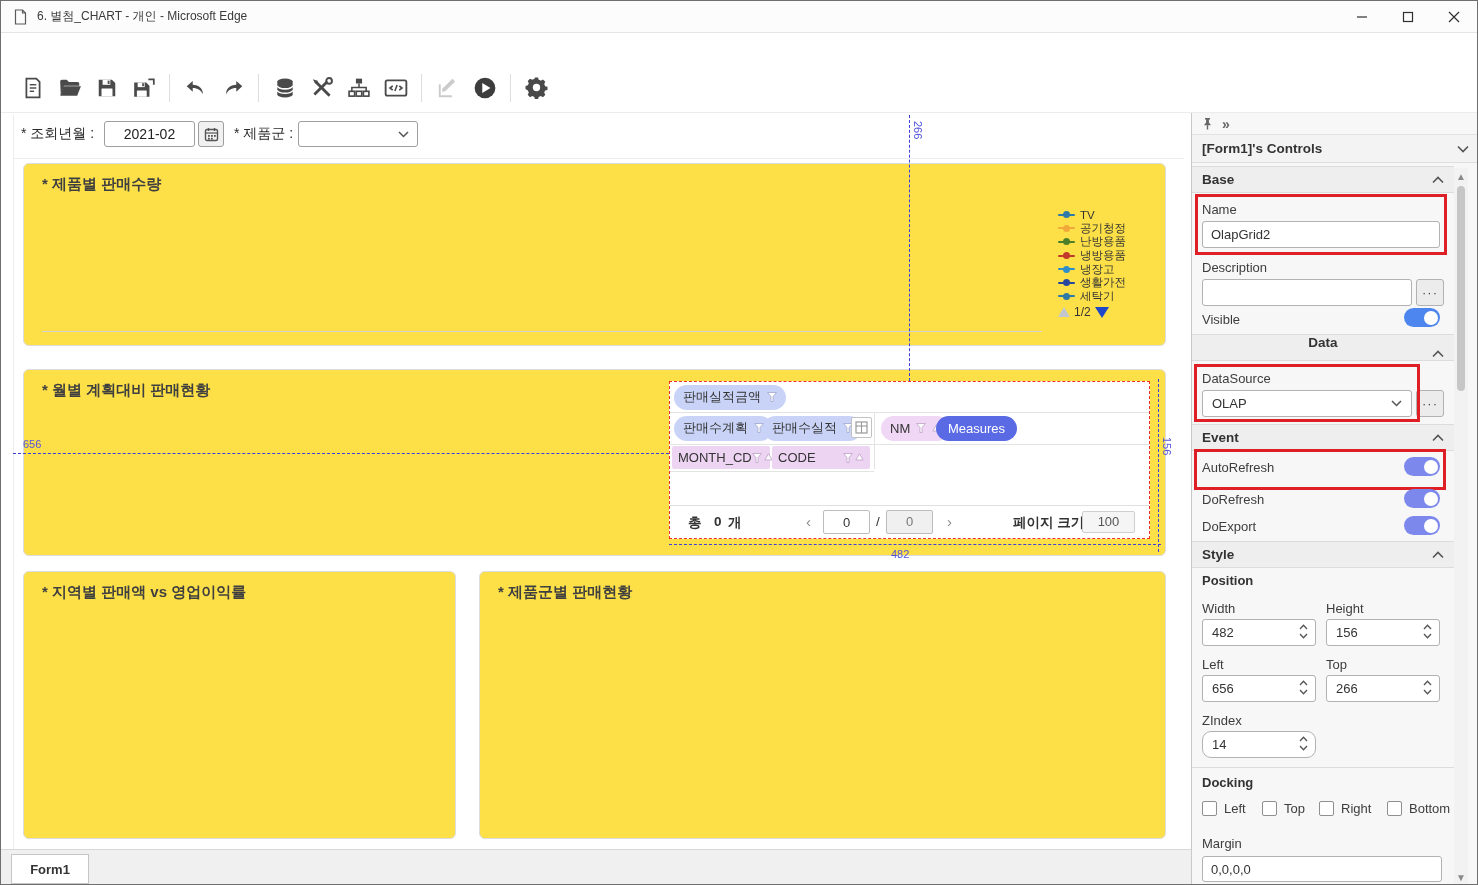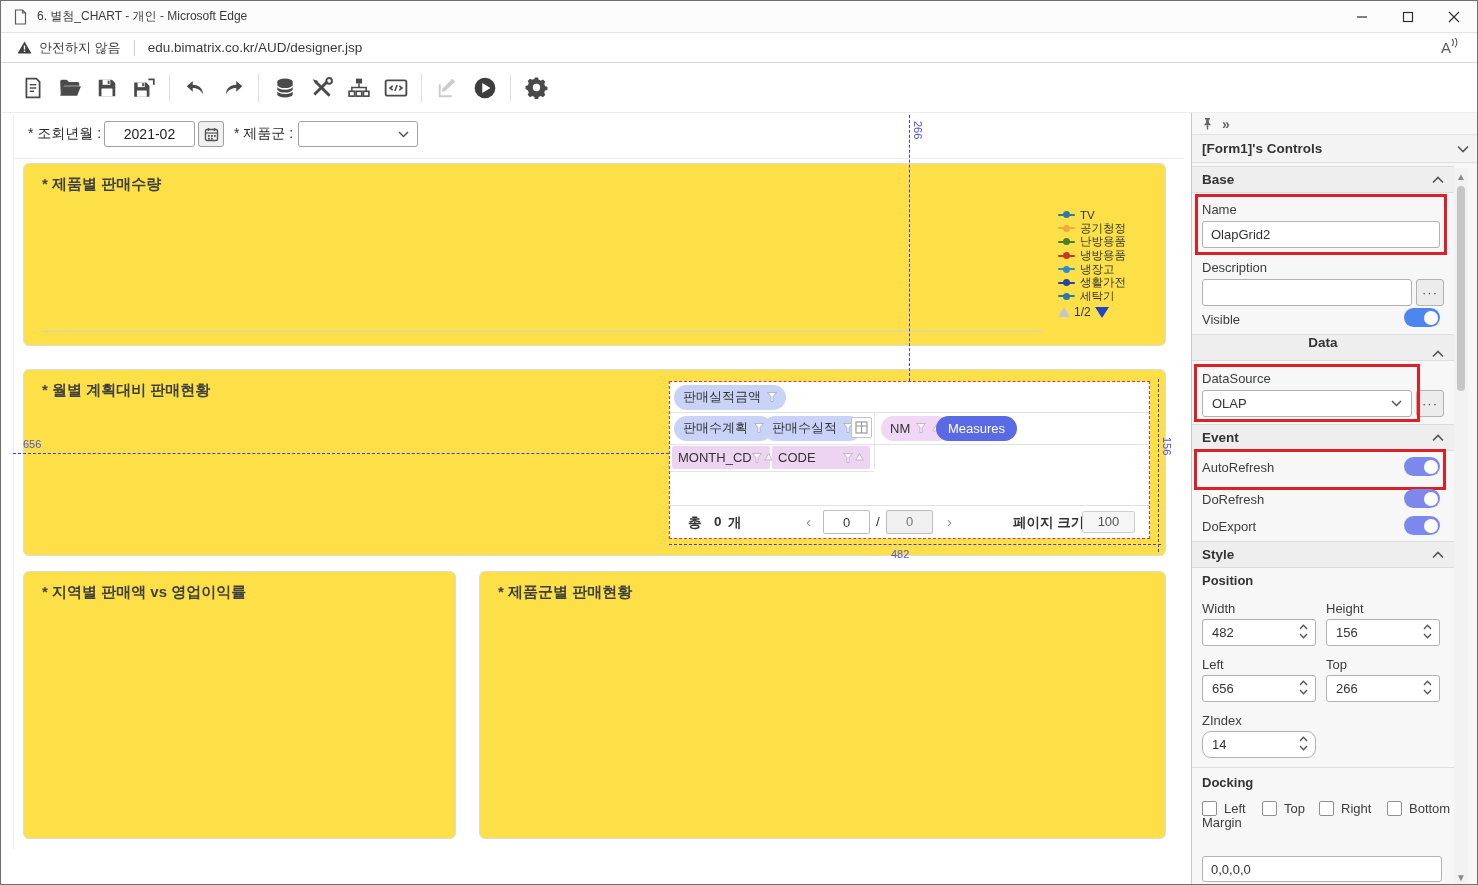--- a/index.html
+++ b/index.html
@@ -126,39 +126,20 @@
           </svg>
         </div>
       <div class="winbtn">
           <svg width="12" height="12" viewBox="0 0 12 12">
             <path d="M1 1 L11 11 M11 1 L1 11" stroke="#2f2f2f" stroke-width="1.2"></path>
           </svg>
         </div>
     </div>
   </div>
 
-  <div class="addressbar">
-    <span class="warn">
-      <svg width="15" height="13" viewBox="0 0 15 13">
-          <path d="M7.5 0.5 L14.5 12.5 H0.5 Z" fill="#3f3f3f"></path>
-          <rect x="6.8" y="4.5" width="1.4" height="4" fill="#fff"></rect>
-          <rect x="6.8" y="9.5" width="1.4" height="1.4" fill="#fff"></rect>
-        </svg>
-      <span>안전하지 않음</span>
-    </span>
-    <span class="sep"></span>
-    <span class="url">edu.bimatrix.co.kr/AUD/designer.jsp</span>
-    <span class="readaloud">
-      <span>A</span>
-      <svg width="8" height="10" viewBox="0 0 8 10" style="margin-top:-1px">
-          <path d="M1 8 A5 5 0 0 0 1 1" fill="none" stroke="#5a5a5a" stroke-width="1.1"></path>
-          <path d="M4 9.5 A7.5 7.5 0 0 0 4 -0.5" fill="none" stroke="#5a5a5a" stroke-width="1.1"></path>
-        </svg>
-    </span>
-  </div>
 
   <div class="toolbar">
     <div class="tbtn">
         <svg width="22" height="22" viewBox="0 0 20 20">
           <path d="M4 1.5h9l3 3v14H4z" fill="none" stroke="#4a4a4a" stroke-width="1.6"></path>
           <line x1="7" y1="7" x2="13" y2="7" stroke="#4a4a4a" stroke-width="1.3"></line>
           <line x1="7" y1="10" x2="13" y2="10" stroke="#4a4a4a" stroke-width="1.3"></line>
           <line x1="7" y1="13" x2="11" y2="13" stroke="#4a4a4a" stroke-width="1.3"></line>
         </svg>
       </div>
@@ -248,21 +229,21 @@
         <svg width="23" height="23" viewBox="0 0 20 20">
           <path fill-rule="evenodd" fill="#4a4a4a" d="M8.6 1.2 h2.8 l.45 2.1 a6.8 6.8 0 0 1 1.85.77 l1.95-.95 1.98 1.98-.95 1.95 a6.8 6.8 0 0 1 .77 1.85 l2.1.45 v2.8 l-2.1.45 a6.8 6.8 0 0 1 -.77 1.85 l.95 1.95-1.98 1.98-1.95-.95 a6.8 6.8 0 0 1 -1.85.77 l-.45 2.1 H8.6 l-.45-2.1 a6.8 6.8 0 0 1 -1.85-.77 l-1.95.95-1.98-1.98.95-1.95 a6.8 6.8 0 0 1 -.77-1.85 L.45 11.4 V8.6 l2.1-.45 a6.8 6.8 0 0 1 .77-1.85 L2.37 4.35 4.35 2.37 l1.95.95 a6.8 6.8 0 0 1 1.85-.77 Z M10 13.2 a3.2 3.2 0 1 0 0-6.4 a3.2 3.2 0 0 0 0 6.4 Z"></path>
         </svg>
       </div>
   </div>
 
   <div class="canvas">
     <div class="formedge-v"></div>
     <div class="formedge-h"></div>
 
-    <span class="flabel abs" style="left:20px; top:12px;margin-left:7px;">* 조회년월 :</span>
+    <span class="flabel abs" style="left:20px; top:12px;">* 조회년월 :</span>
     <input class="dateinput" value="2021-02" style="">
     <div class="calbtn">
       <svg width="15" height="15" viewBox="0 0 15 15">
           <rect x="1.5" y="2.5" width="12" height="11" rx="1.5" fill="none" stroke="#555" stroke-width="1.4"></rect>
           <line x1="4.5" y1="1" x2="4.5" y2="4" stroke="#555" stroke-width="1.4"></line>
           <line x1="10.5" y1="1" x2="10.5" y2="4" stroke="#555" stroke-width="1.4"></line>
           <line x1="1.5" y1="6" x2="13.5" y2="6" stroke="#555" stroke-width="1.2"></line>
           <rect x="4" y="8" width="1.8" height="1.8" fill="#555"></rect>
           <rect x="7" y="8" width="1.8" height="1.8" fill="#555"></rect>
           <rect x="10" y="8" width="1.8" height="1.8" fill="#555"></rect>
@@ -611,24 +592,27 @@
         <span>Top</span>
       </span>
     <span class="chk" style="left:127px; top:688px;">
         <span class="chkbox"></span>
         <span>Right</span>
       </span>
     <span class="chk" style="left:195px; top:688px;text-align:center;">
         <span class="chkbox"></span>
         <span>Bottom</span>
       </span>
-    <span class="sb-lbl" style="top:702px;">Margin</span>
+    <span class="sb-lbl" style="top:723px;">Margin</span>
     <input class="sb-input" style="left: 10px; top: 743px; width: 240px; height: 26px;" value="0,0,0,0">
 
     <div class="sb-scroll">
       <span class="sb-arrow" style="top:3px;">▲</span>
       <div class="sb-thumb"></div>
       <span class="sb-arrow" style="bottom:3px;">▼</span>
     </div>
   </div>
 
+  <div class="statusbar">
+    <div class="formtab">Form1</div>
+  </div>
 
 </div>
 
 </body></html>

